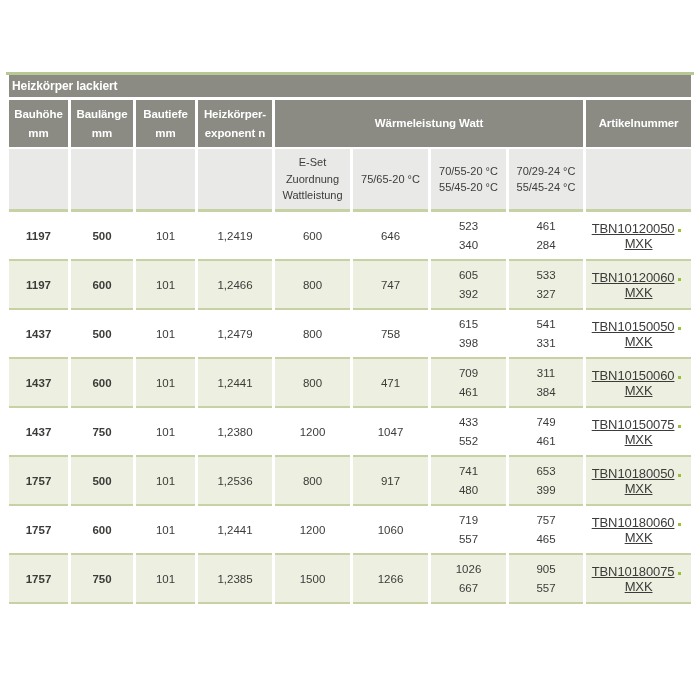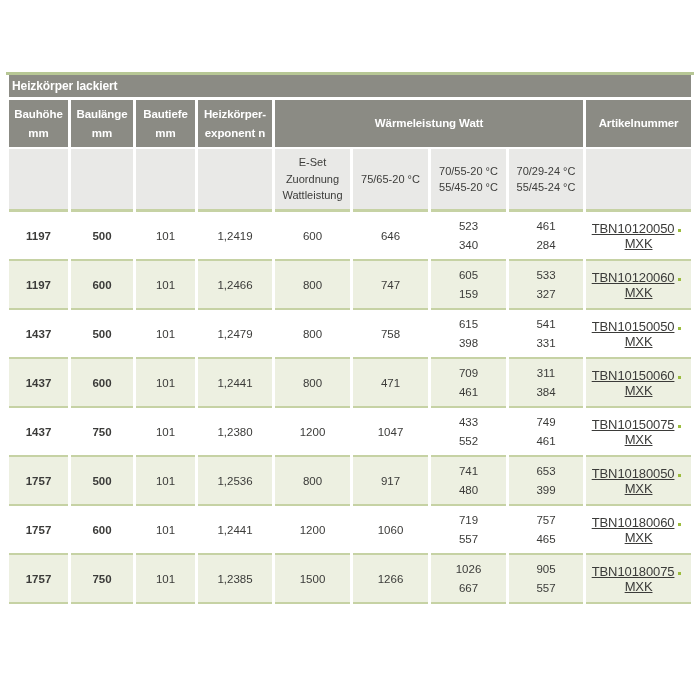--- a/index.html
+++ b/index.html
@@ -179,21 +179,21 @@
 
   <tr class="data-row">
     <td class="b">1197</td>
     <td class="b">600</td>
     <td>101</td>
     <td>1,2466</td>
     <td>800</td>
     <td>747</td>
     <td>
       <span class="l">605</span>
-      <span class="l">159</span>
+      <span class="l">392</span>
     </td>
     <td>
       <span class="l">533</span>
       <span class="l">327</span>
     </td>
     <td class="art"><span>TBN10120060</span><span class="dot"></span><span>MXK</span></td>
   </tr>
 
   <tr class="data-row">
     <td class="b">1437</td>

